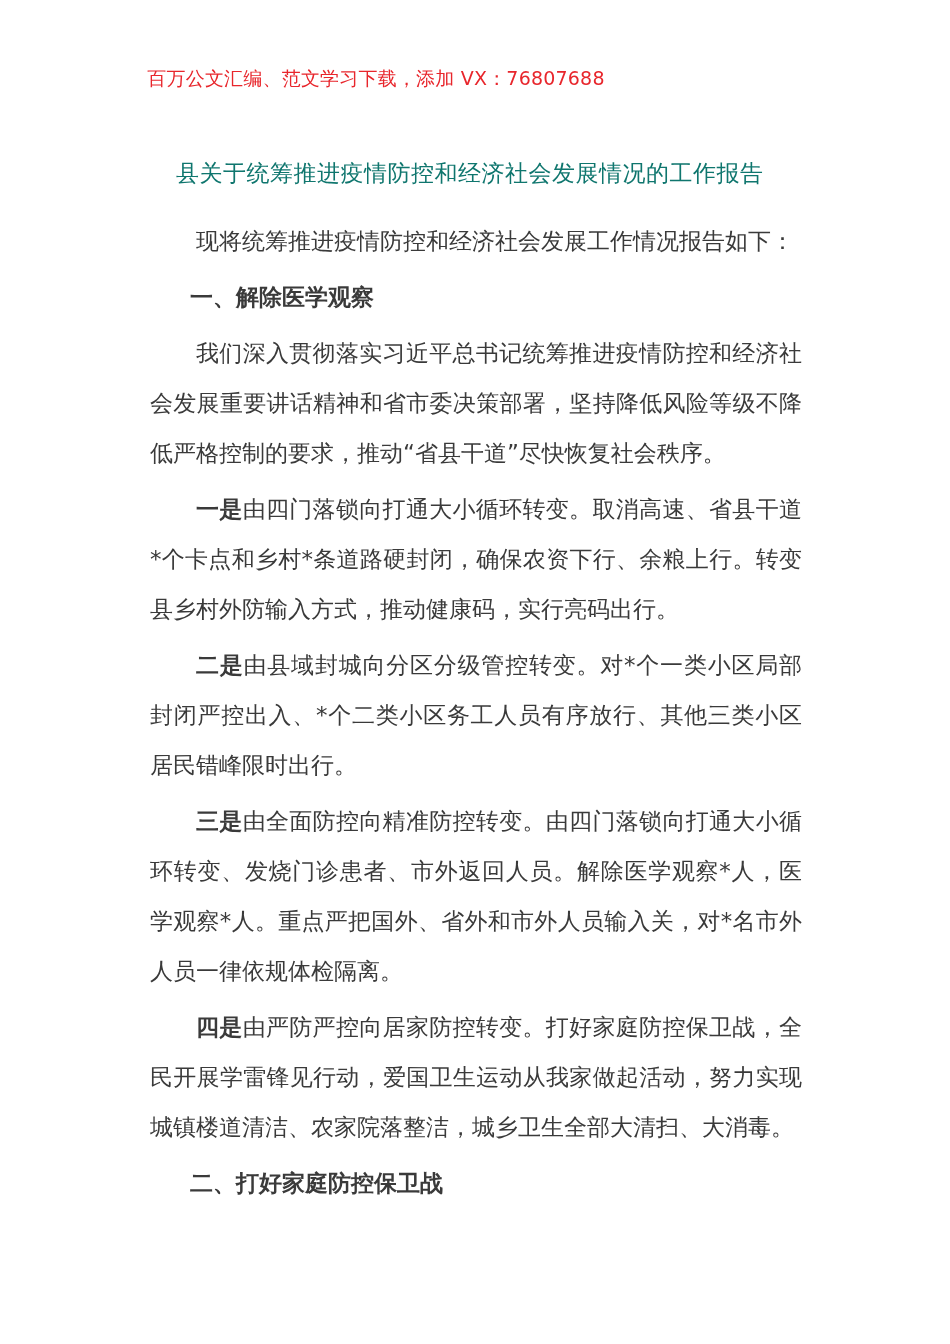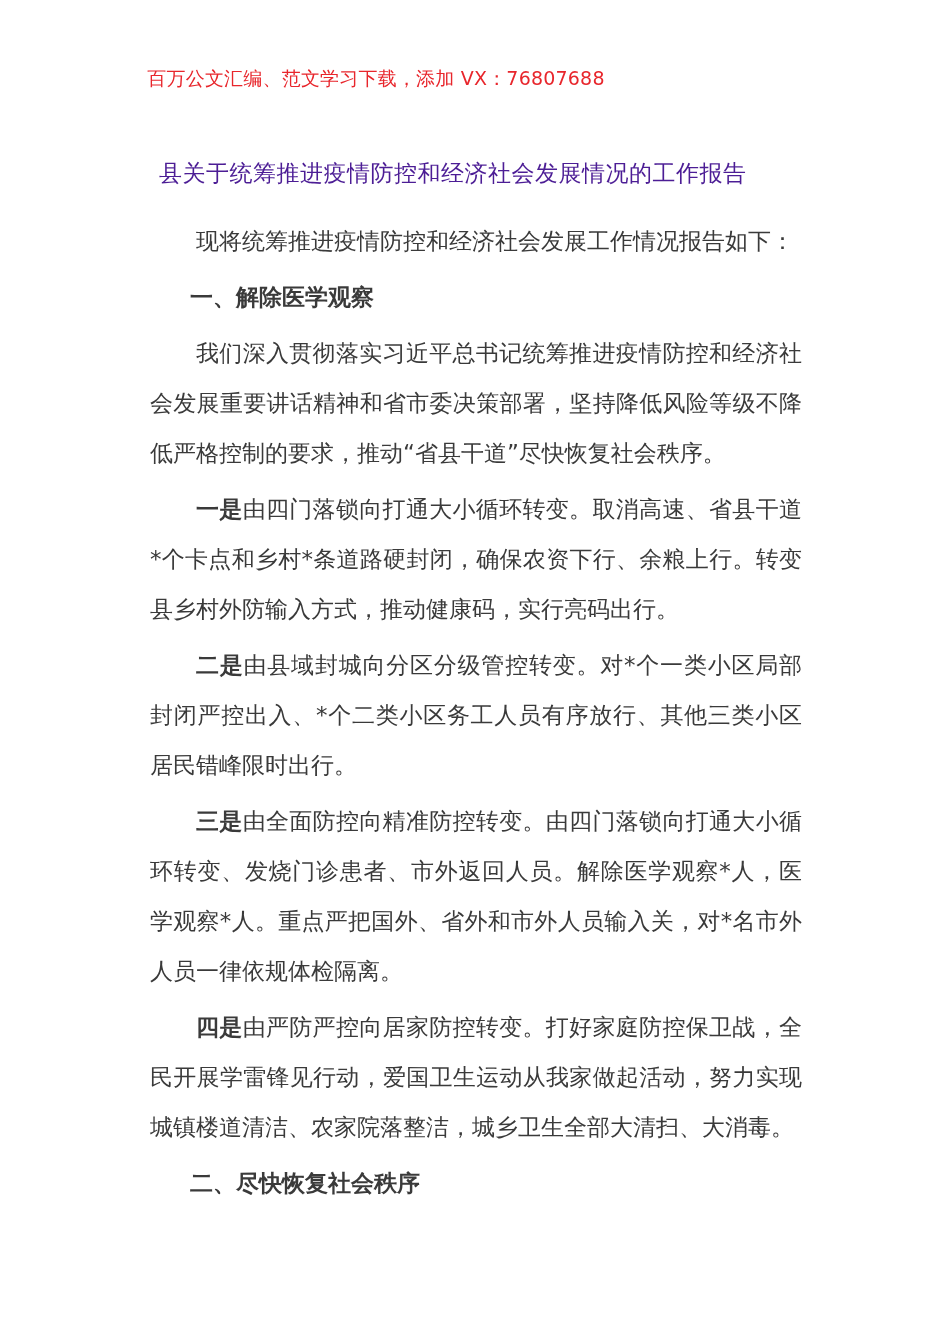--- a/index.html
+++ b/index.html
@@ -1,20 +1,20 @@
 <!DOCTYPE html>
 <html><head>
 <meta charset="utf-8">
 <style>
   html, body { margin: 0; padding: 0; background: #ffffff; }
   body { width: 950px; height: 1344px; position: relative; overflow: hidden;
          font-family: "DejaVu Sans", "Liberation Sans", sans-serif; color: #3a3a3a; }
   .watermark { position: absolute; top: 66px; left: 0; width: 752px; text-align: center;
                font-size: 19px; color: #e8262c; letter-spacing: 0.2px; }
-  .doc-title { position: absolute; top: 158px; left: 159px; font-size: 23px; color: #4c1d95;
+  .doc-title { position: absolute; top: 158px; left: 176px; font-size: 23px; color: #0f766e;
                letter-spacing: 0.5px; white-space: nowrap; }
   .body { position: absolute; top: 210px; left: 144px; width: 664px; font-size: 23px; line-height: 50px; }
   .p { margin: 6px; text-indent: 2em; text-align: justify; text-align-last: left; }
   .h { margin: 0; text-indent: 2em; font-weight: bold; }
   .lead { font-weight: bold; }
 </style>
 </head>
 <body>
 
 <div class="watermark">百万公文汇编、范文学习下载，添加 VX：76807688</div>
@@ -22,14 +22,14 @@
 <div class="doc-title">县关于统筹推进疫情防控和经济社会发展情况的工作报告</div>
 
 <div class="body">
   <p class="p">现将统筹推进疫情防控和经济社会发展工作情况报告如下：</p>
   <p class="h">一、解除医学观察</p>
   <p class="p">我们深入贯彻落实习近平总书记统筹推进疫情防控和经济社会发展重要讲话精神和省市委决策部署，坚持降低风险等级不降低严格控制的要求，推动“省县干道”尽快恢复社会秩序。</p>
   <p class="p"><span class="lead">一是</span><span>由四门落锁向打通大小循环转变。取消高速、省县干道*个卡点和乡村*条道路硬封闭，确保农资下行、余粮上行。转变县乡村外防输入方式，推动健康码，实行亮码出行。</span></p>
   <p class="p"><span class="lead">二是</span><span>由县域封城向分区分级管控转变。对*个一类小区局部封闭严控出入、*个二类小区务工人员有序放行、其他三类小区居民错峰限时出行。</span></p>
   <p class="p"><span class="lead">三是</span><span>由全面防控向精准防控转变。由四门落锁向打通大小循环转变、发烧门诊患者、市外返回人员。解除医学观察*人，医学观察*人。重点严把国外、省外和市外人员输入关，对*名市外人员一律依规体检隔离。</span></p>
   <p class="p"><span class="lead">四是</span><span>由严防严控向居家防控转变。打好家庭防控保卫战，全民开展学雷锋见行动，爱国卫生运动从我家做起活动，努力实现城镇楼道清洁、农家院落整洁，城乡卫生全部大清扫、大消毒。</span></p>
-  <p class="h">二、尽快恢复社会秩序</p>
+  <p class="h">二、打好家庭防控保卫战</p>
 </div>
 
 </body></html>

